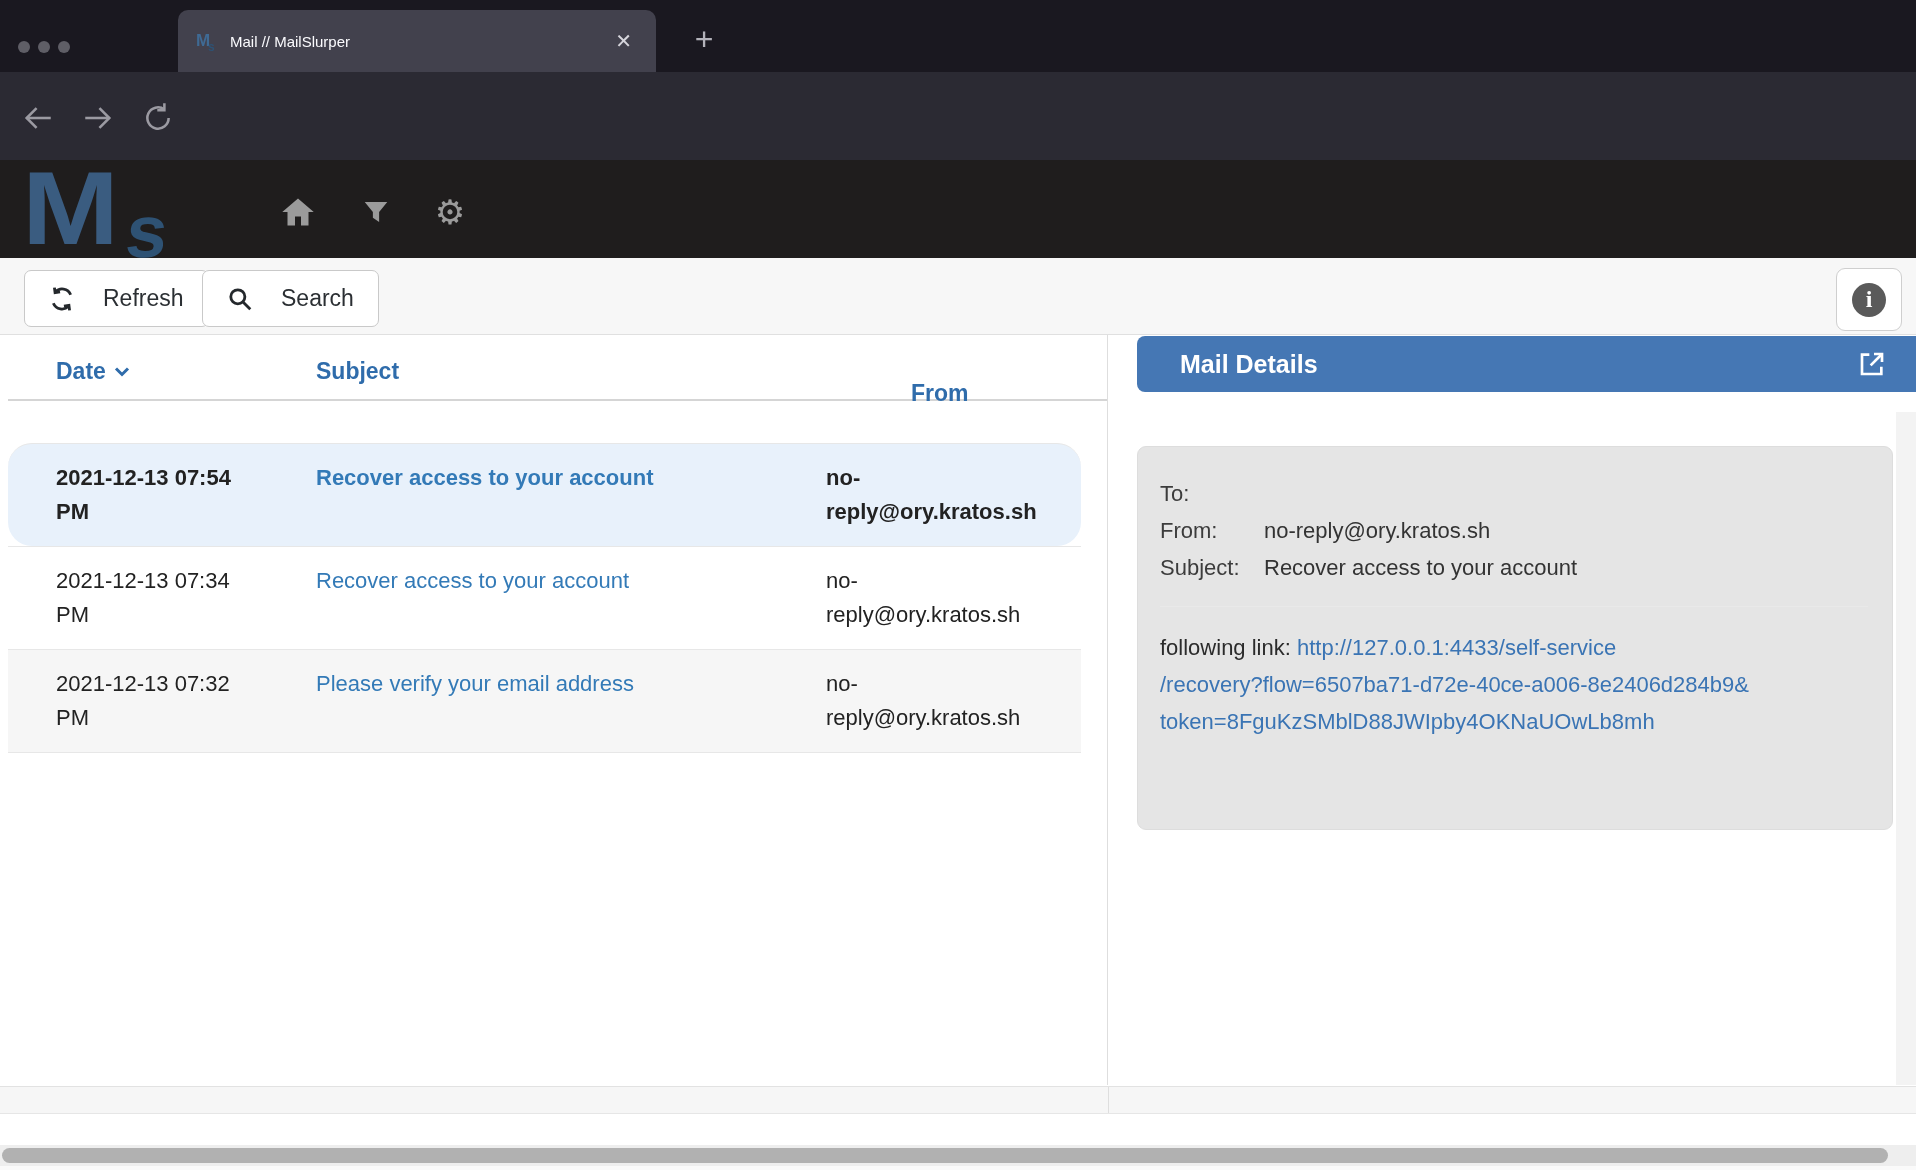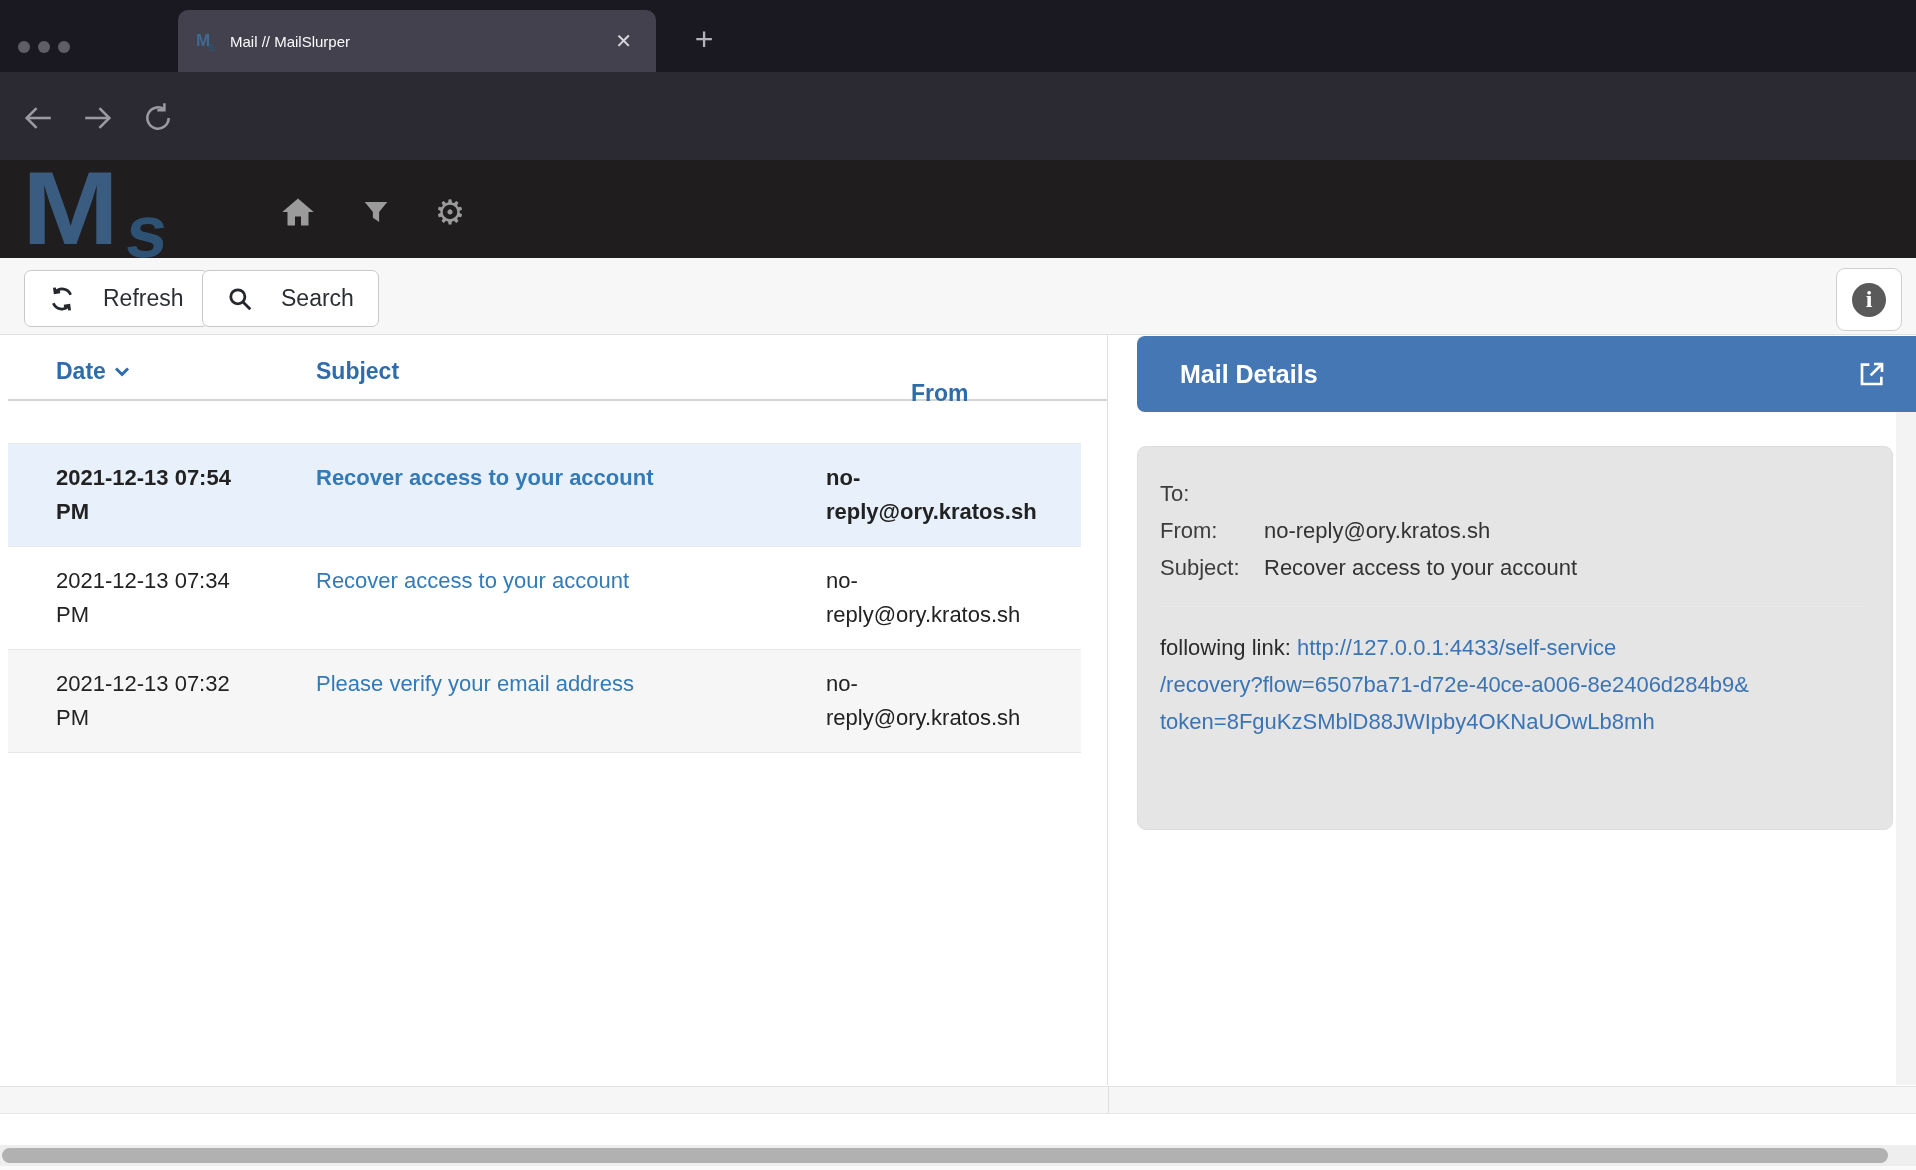--- a/index.html
+++ b/index.html
@@ -58,28 +58,28 @@
   .list-panel { position:absolute; left:8px; top:335px; width:1100px; height:750px; background:#fff;
                 border-right:1px solid #dedede; }
   .list-header { display:grid; grid-template-columns:260px 510px 1fr; padding-left:48px; height:66px;
                  align-items:center; border-bottom:2px solid #d5d5d5; }
   .list-header .hcell { font-size:23px; font-weight:bold; color:#2f6cab; display:flex; align-items:center; gap:8px; }
   .hcell-from { padding-left:85px;margin-top:45px; }
   .rows { margin-top:42px; margin-right:26px; }
   .mail-row { display:grid; grid-template-columns:260px 510px 1fr; padding:17px 30px 17px 48px;
               font-size:22px; line-height:34px; color:#222; border-top:1px solid #e7e7e7; }
   .mail-row:last-child { border-bottom:1px solid #e7e7e7; }
-  .mail-row.selected { background:#e8f1fb; font-weight:bold; }
+  .mail-row.selected { background:#e8f1fb; font-weight:bold;border-radius:24px; }
   .mail-row.striped { background:#f6f6f6; }
   .c-date { max-width:195px; }
   .c-subject a { color:#337ab7; text-decoration:none; }
   .c-from { padding-right:34px; overflow-wrap:break-word; }
 
   
-  .details-header { position:absolute; left:1137px; top:336px; width:779px; height:76px; background:#4577b4;
+  .details-header { position:absolute; left:1137px; top:336px; width:779px; height:56px; background:#4577b4;
                     border-radius:8px 0 0 8px; display:flex; align-items:center; padding:0 28px 0 43px;
                     color:#fff; }
   .details-title { font-size:25px; font-weight:bold; flex:1; }
   .right-gutter { position:absolute; left:1896px; top:412px; width:20px; height:673px; background:#f3f3f3; }
   .details-card { position:absolute; left:1137px; top:446px; width:756px; height:384px; background:#e5e5e5;
                   border:1px solid #ddd; border-radius:9px; padding:28px 24px 0 22px; }
   .meta-row { display:grid; grid-template-columns:104px 1fr; font-size:22px; line-height:37px; color:#333; }
   .meta-label { color:#3c3c3c; }
   .details-divider { border:none; border-top:1px solid #e9e9e9; margin:20px 0 22px 0; }
   .mail-body { font-size:22px; line-height:37px; color:#2b2b2b; }

